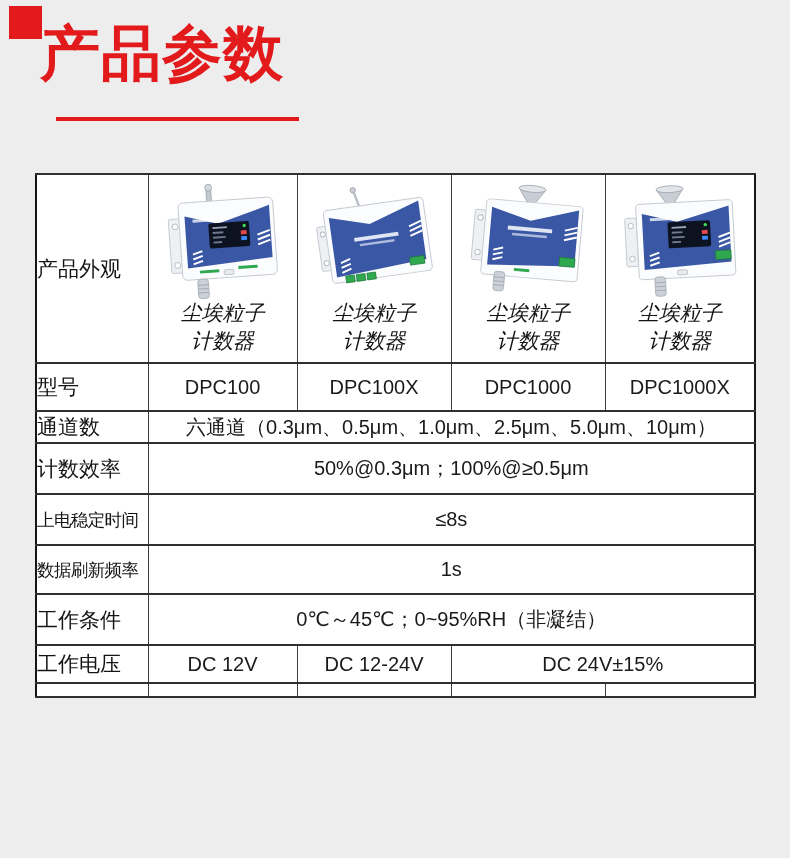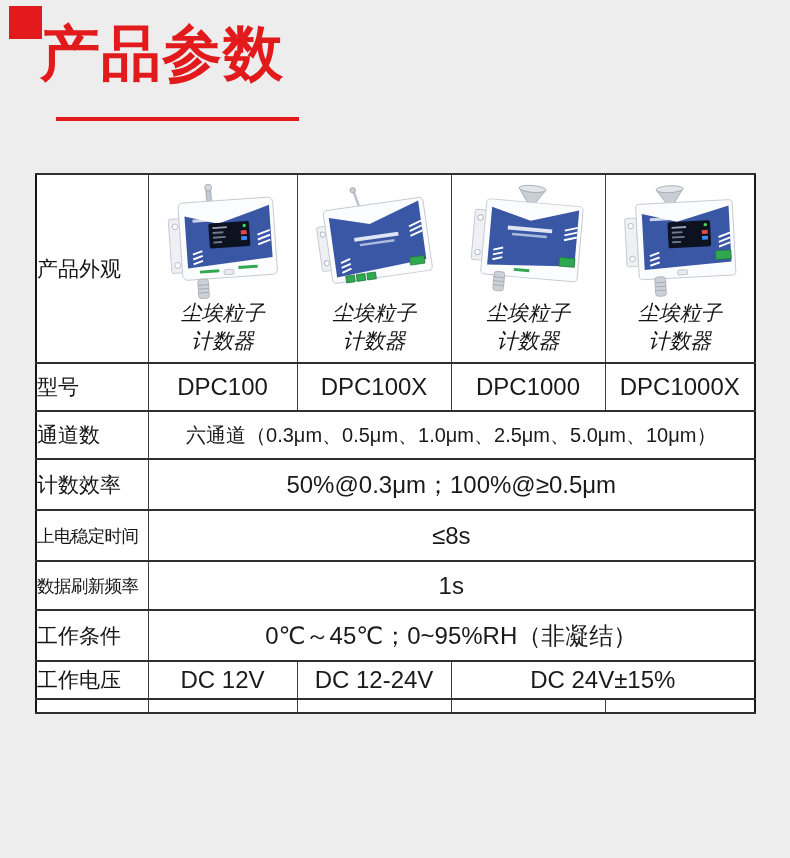--- a/index.html
+++ b/index.html
@@ -25,21 +25,21 @@
     border:1px solid #3c3c3c;
     border-top:2px solid #303030;
     border-bottom:2px solid #303030;
     padding:0;overflow:hidden;
   }
   th.rlabel{
     text-align:left;padding:0 4px 0 9px;font-weight:400;
     font-size:21px;color:#141414;white-space:nowrap;
   }
   th.rlabel.long{font-size:17.5px;letter-spacing:-0.6px;}
-  td.val{text-align:center;font-size:24px;color:#1a1a1a;white-space:nowrap;}
+  td.val{text-align:center;font-size:20px;color:#1a1a1a;white-space:nowrap;}
   td.val.smalltxt{font-size:20px;}
 
   .pcell{height:100%;display:flex;flex-direction:column;align-items:center;justify-content:space-between;font-style:italic;}
   .pcell svg{display:block;margin-top:3px;flex:0 0 auto;}
   .cap{text-align:center;font-size:21px;line-height:28px;color:#141414;padding-bottom:5px;}
 </style>
 </head>
 <body>
 
 <div class="corner-mark"></div>
@@ -185,21 +185,21 @@
 
   <tr style="height:48px">
     <th class="rlabel">型号</th>
     <td class="val">DPC100</td>
     <td class="val">DPC100X</td>
     <td class="val">DPC1000</td>
     <td class="val">DPC1000X</td>
   </tr>
 
 
-  <tr style="height:48px">
+  <tr style="height:32px">
     <th class="rlabel">通道数</th>
     <td class="val smalltxt" colspan="4">六通道（0.3μm、0.5μm、1.0μm、2.5μm、5.0μm、10μm）</td>
   </tr>
 
 
   <tr style="height:51px">
     <th class="rlabel">计数效率</th>
     <td class="val" colspan="4">50%@0.3μm；100%@≥0.5μm</td>
   </tr>
 

